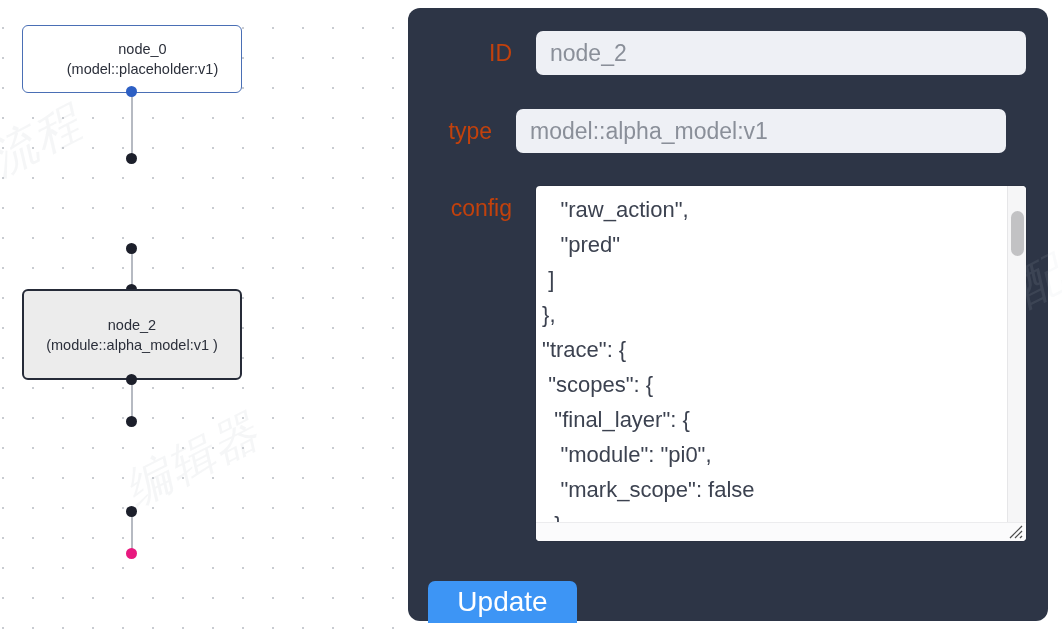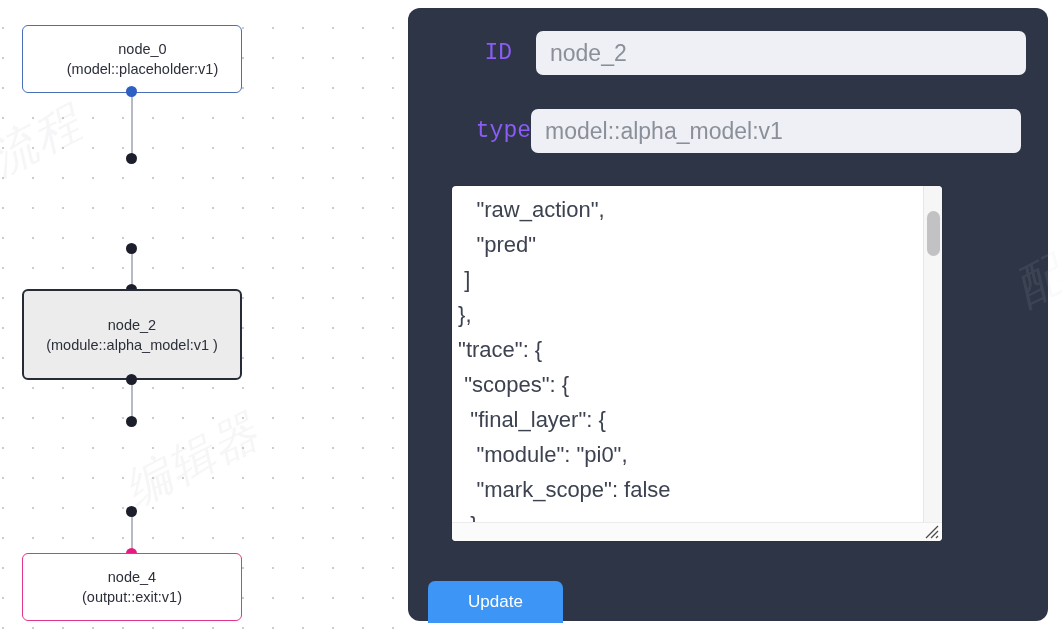--- a/index.html
+++ b/index.html
@@ -153,45 +153,45 @@
     border-radius: 12px;
     box-sizing: border-box;
   }
 
   .field-row {
     position: absolute;
     display: flex;
     align-items: flex-start;
   }
   .field-label {
-    color: #8b5cf6;
+    color: #c2410c;
     font-size: 23px;
     text-align: right;
-    font-family: Liberation Mono, monospace;
+    font-family: Liberation Sans, sans-serif;
     user-select: none;
   }
   .text-input {
     box-sizing: border-box;
     background: #eef0f5;
     border: none;
     border-radius: 7px;
     color: #8a8f99;
     font-size: 23px;
     font-family: "Liberation Sans", sans-serif;
     padding: 6px 14px;
     outline: none;
   }
 
   #row-id { left: 428px; top: 31px; }
   #row-id .field-label { width: 84px; line-height: 44px; }
   #row-id .text-input { width: 490px; height: 44px; margin-left: 24px; }
 
-  #row-type { left: 447px; top: 109px; }
+  #row-type { left: 408px; top: 109px; }
   #row-type .field-label { width: 84px; line-height: 44px; }
-  #row-type .text-input { width: 490px; height: 44px; }
+  #row-type .text-input { width: 490px; height: 44px; margin-left: 24px; }
 
   #row-config { left: 428px; top: 186px; }
   #row-config .field-label { width: 84px; line-height: 44px; }
 
   #config-textarea-wrap {
     position: relative;
     margin-left: 24px;
     width: 490px;
     height: 355px;
     background: #ffffff;
@@ -251,27 +251,27 @@
     bottom: 0;
     height: 18px;
     background: #fbfbfc;
     border-top: 1px solid #ececee;
   }
 
   #update-button {
     position: absolute;
     left: 428px;
     top: 581px;
-    width: 135px;
+    width: 149px;
     height: 42px;
     background: #3d95f5;
     border: none;
     border-radius: 7px 7px 0 0;
     color: #ffffff;
-    font-size: 17px;
+    font-size: 28px;
     font-family: "Liberation Sans", sans-serif;
     cursor: pointer;
     text-align: center;
     line-height: 42px;
     padding: 0;
   }
 </style>
 </head>
 <body>
 
@@ -299,42 +299,40 @@
     <div class="node selected-node" id="node-2">
       <span class="nlabel"><span>node_2</span><br><span>(module::alpha_model:v1
 )</span></span>
     </div>
     <div class="port" id="port-2out"></div>
 
     <div class="port" id="port-3in"></div>
     <div class="port" id="port-3out"></div>
 
     <div class="port pink" id="port-4in"></div>
-    <div class="node output-node" id="node-4">
-      <span class="nlabel"><span>node_4</span><br><span>(output::exit:v1)</span></span>
-    </div>
   </div>
 
 
   <div id="config-panel">
     <div class="watermark wm3">配置面板</div>
 
   </div>
 
   <div class="field-row" id="row-id">
     <div class="field-label">ID</div>
     <input class="text-input" type="text" value="node_2" style="">
   </div>
 
   <div class="field-row" id="row-type">
     <div class="field-label">type</div>
     <input class="text-input" type="text" value="model::alpha_model:v1" style="">
   </div>
 
   <div class="field-row" id="row-config">
+    <div class="field-label">config</div>
     <div id="config-textarea-wrap">
       <pre id="config-textarea-text">    "raw_action",
     "pred"
   ]
  },
  "trace": {
   "scopes": {
    "final_layer": {
     "module": "pi0",
     "mark_scope": false

